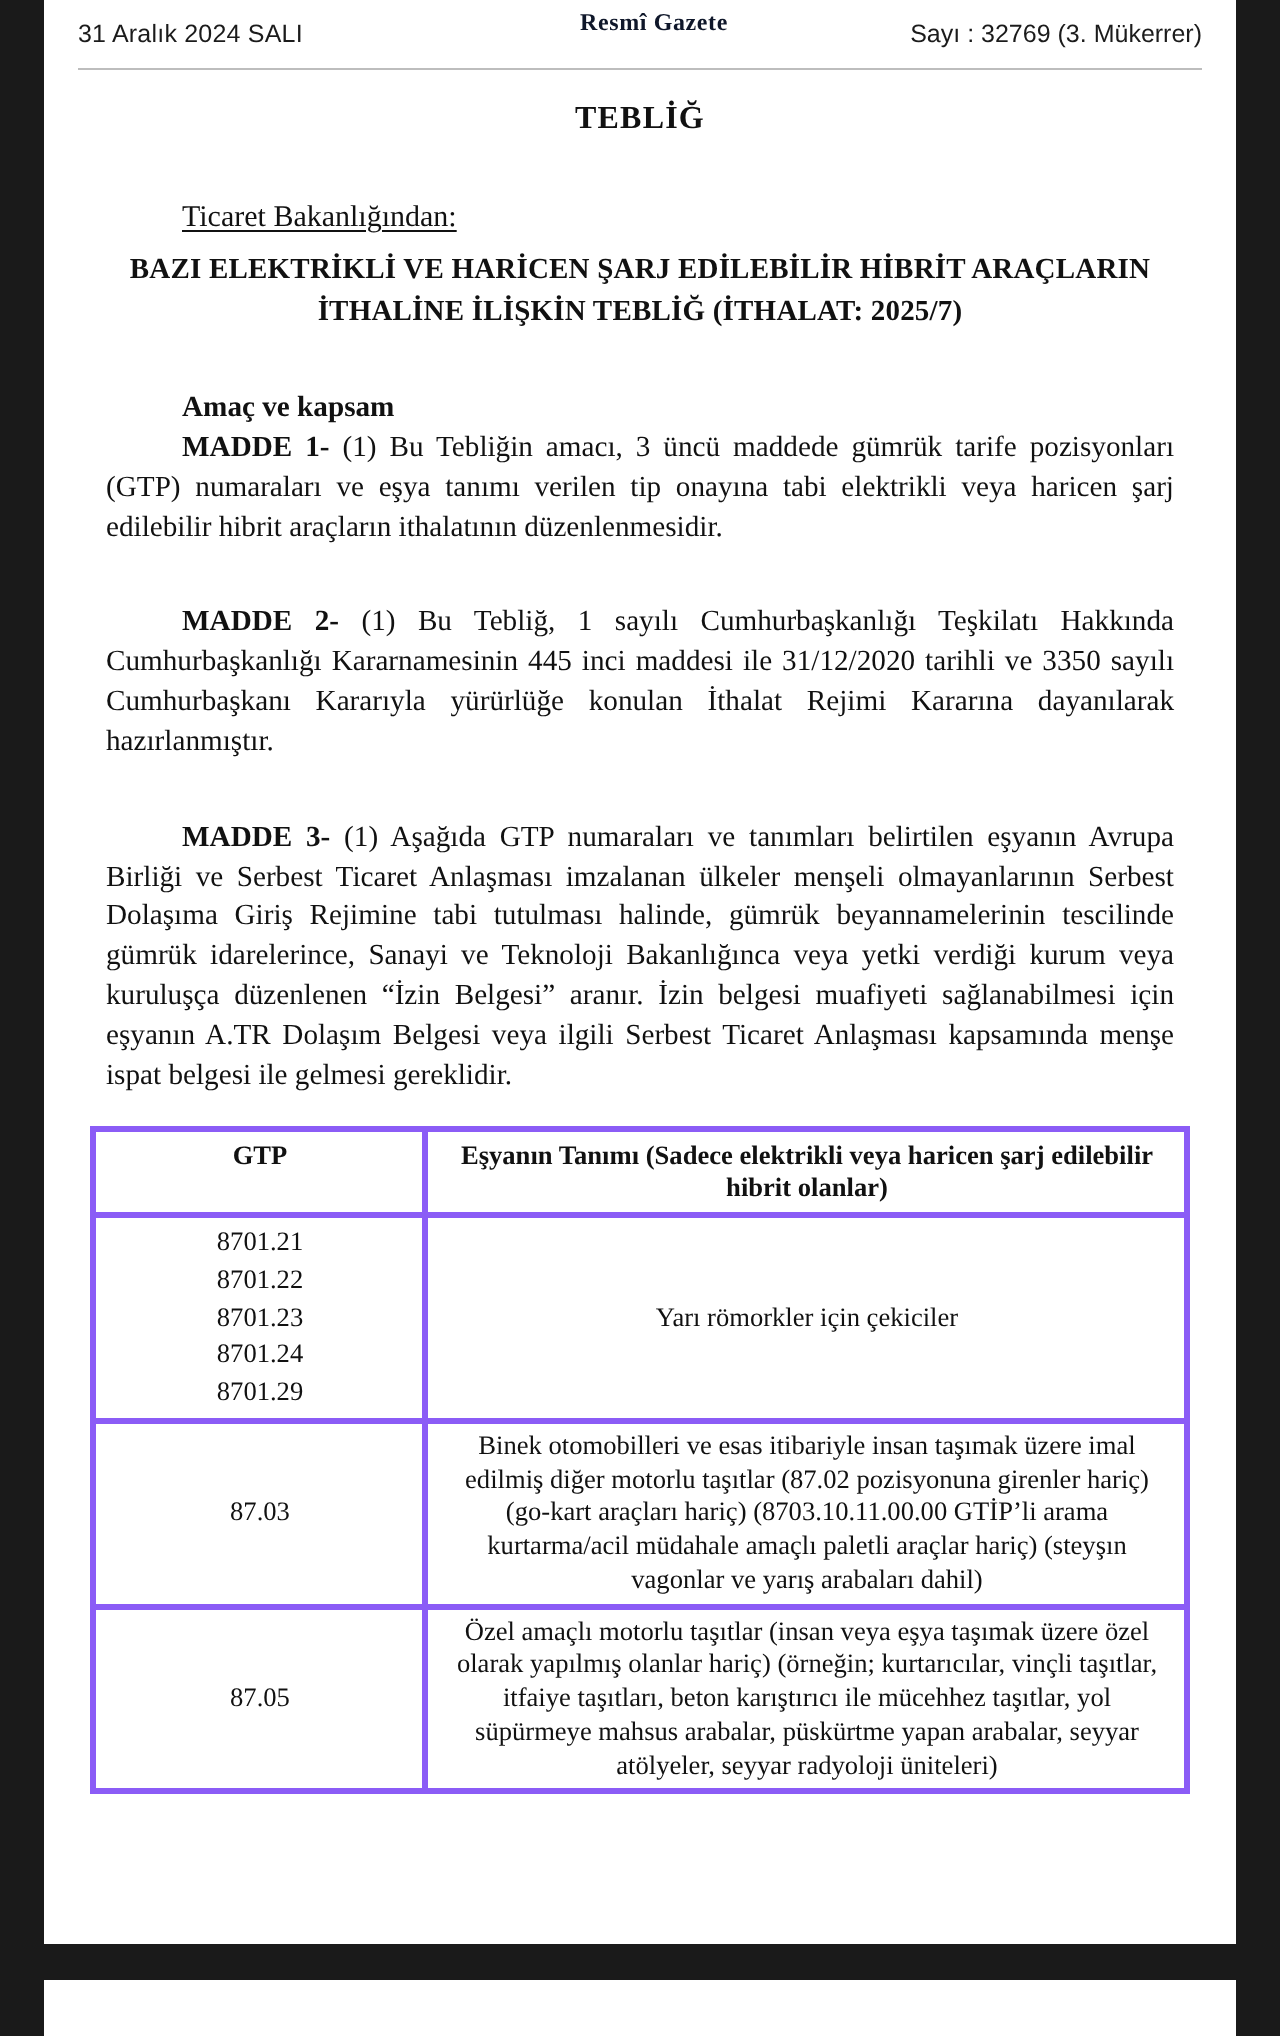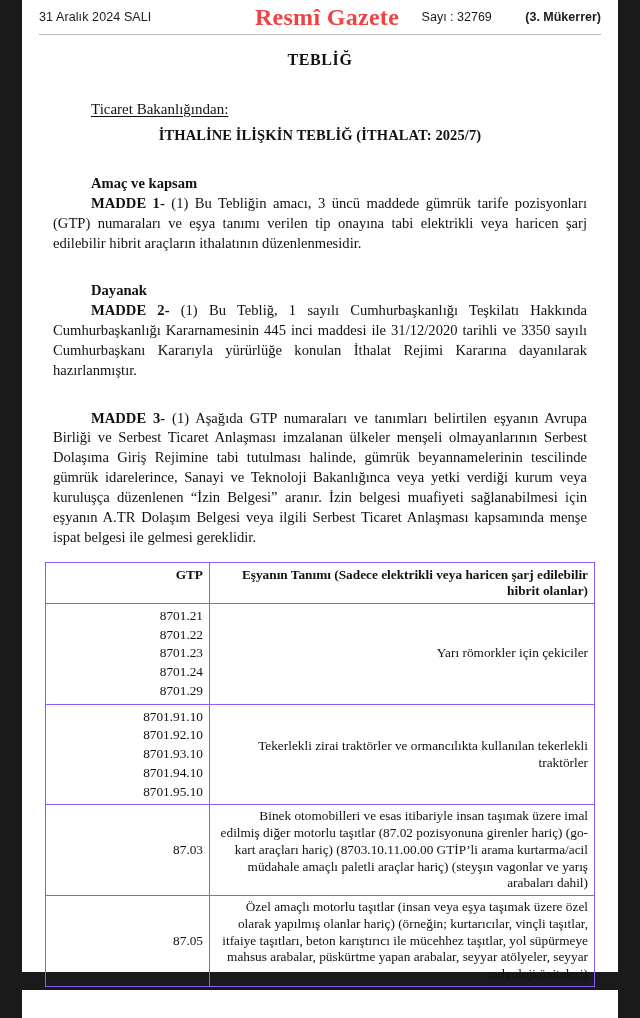--- a/index.html
+++ b/index.html
@@ -49,38 +49,38 @@
     font-family: "Liberation Sans", sans-serif;
   }
   .rh-date {
     font-size: 12.5px;
     color: #1b1b1b;
     letter-spacing: 0.1px;
     white-space: nowrap;
   }
   .rh-masthead {
     font-family: "Liberation Serif", serif;
-    font-size: 24px;
-    font-weight: bold;
-    color: #ef4444;
+    font-size: 12px;
+    font-weight: bold;
+    color: #0f172a;
     letter-spacing: 0.3px;
     white-space: nowrap;
     position: absolute;
     left: 14px;
     right: 0;
     text-align: center;
     top: 4px;
   }
   .rh-issue {
     font-size: 12.5px;
     color: #1b1b1b;
     white-space: nowrap;
     z-index: 2;
   }
-  .rh-issue b { font-weight: bold; margin-left: 30px; }
+  .rh-issue b { font-weight: normal; }
 
   .rule {
     height: 1px;
     background: #bdbdbd;
     margin: 0 17px;
   }
 
   
   .doc {
     padding: 0 31px;
@@ -138,25 +138,25 @@
     padding: 0 23px 0 23px;
   }
   table.gtp {
     border-collapse: collapse;
     width: 100%;
     table-layout: fixed;
     font-size: 13.3px;
     color: #111;
   }
   table.gtp td, table.gtp th {
-    border: 1px solid #8b5cf6;
+    border: 3px solid #8b5cf6;
     vertical-align: middle;
     padding: 3px 6px 3px 7px;
     line-height: 1.26;
-    text-align: right;
+    text-align: center;
   }
   table.gtp th {
     font-weight: bold;
     vertical-align: top;
     padding-top: 4px;
   }
   table.gtp th.c-gtp { width: 150px; }
   .cell-desc { text-align: justify; text-justify: inter-word; margin-left: 23px; }
   .gtp-list { line-height: 1.41; }
   .gtp-list div { white-space: nowrap; }
@@ -180,30 +180,30 @@
 
     <div class="doc">
 
       <div class="teblig-head">TEBLİĞ</div>
 
       <div class="from-line">
         <span>Ticaret Bakanlığından:</span>
       </div>
 
       <div class="title-block">
+        <div>BAZI ELEKTRİKLİ VE HARİCEN ŞARJ EDİLEBİLİR HİBRİT ARAÇLARIN</div>
         <div>İTHALİNE İLİŞKİN TEBLİĞ (İTHALAT: 2025/7)</div>
       </div>
 
       <div class="section">
         <p class="subhead">Amaç ve kapsam</p>
         <p class="para"><b>MADDE 1-</b><span> (1) Bu Tebliğin amacı, 3 üncü maddede gümrük tarife pozisyonları (GTP) numaraları ve eşya tanımı verilen tip onayına tabi elektrikli veya haricen şarj edilebilir hibrit araçların ithalatının düzenlenmesidir.</span></p>
       </div>
 
       <div class="section">
-        <p class="subhead">Dayanak</p>
         <p class="para"><b>MADDE 2-</b><span> (1) Bu Tebliğ, 1 sayılı Cumhurbaşkanlığı Teşkilatı Hakkında Cumhurbaşkanlığı Kararnamesinin 445 inci maddesi ile 31/12/2020 tarihli ve 3350 sayılı Cumhurbaşkanı Kararıyla yürürlüğe konulan İthalat Rejimi Kararına dayanılarak hazırlanmıştır.</span></p>
       </div>
 
       <div class="section">
         <p class="para"><b>MADDE 3-</b><span> (1) Aşağıda GTP numaraları ve tanımları belirtilen eşyanın Avrupa Birliği ve Serbest Ticaret Anlaşması imzalanan ülkeler menşeli olmayanlarının Serbest Dolaşıma Giriş Rejimine tabi tutulması halinde, gümrük beyannamelerinin tescilinde gümrük idarelerince, Sanayi ve Teknoloji Bakanlığınca veya yetki verdiği kurum veya kuruluşça düzenlenen “İzin Belgesi” aranır. İzin belgesi muafiyeti sağlanabilmesi için eşyanın A.TR Dolaşım Belgesi veya ilgili Serbest Ticaret Anlaşması kapsamında menşe ispat belgesi ile gelmesi gereklidir.</span></p>
       </div>
     </div>
 
     <div class="tbl-wrap">
       <table class="gtp">
@@ -221,32 +221,20 @@
                 <div>8701.21</div>
                 <div>8701.22</div>
                 <div>8701.23</div>
                 <div>8701.24</div>
                 <div>8701.29</div>
               </div>
             </td>
             <td class="cell-desc">Yarı römorkler için çekiciler</td>
           </tr>
 
-          <tr>
-            <td class="c-gtp">
-              <div class="gtp-list">
-                <div>8701.91.10</div>
-                <div>8701.92.10</div>
-                <div>8701.93.10</div>
-                <div>8701.94.10</div>
-                <div>8701.95.10</div>
-              </div>
-            </td>
-            <td class="cell-desc">Tekerlekli zirai traktörler ve ormancılıkta kullanılan tekerlekli traktörler</td>
-          </tr>
 
 
           <tr>
             <td class="c-gtp">87.03</td>
             <td class="cell-desc pad-tall">Binek otomobilleri ve esas itibariyle insan taşımak üzere imal edilmiş diğer motorlu taşıtlar (87.02 pozisyonuna girenler hariç) (go-kart araçları hariç) (8703.10.11.00.00 GTİP’li arama kurtarma/acil müdahale amaçlı paletli araçlar hariç) (steyşın vagonlar ve yarış arabaları dahil)</td>
           </tr>
 
 
           <tr>
             <td class="c-gtp">87.05</td>

